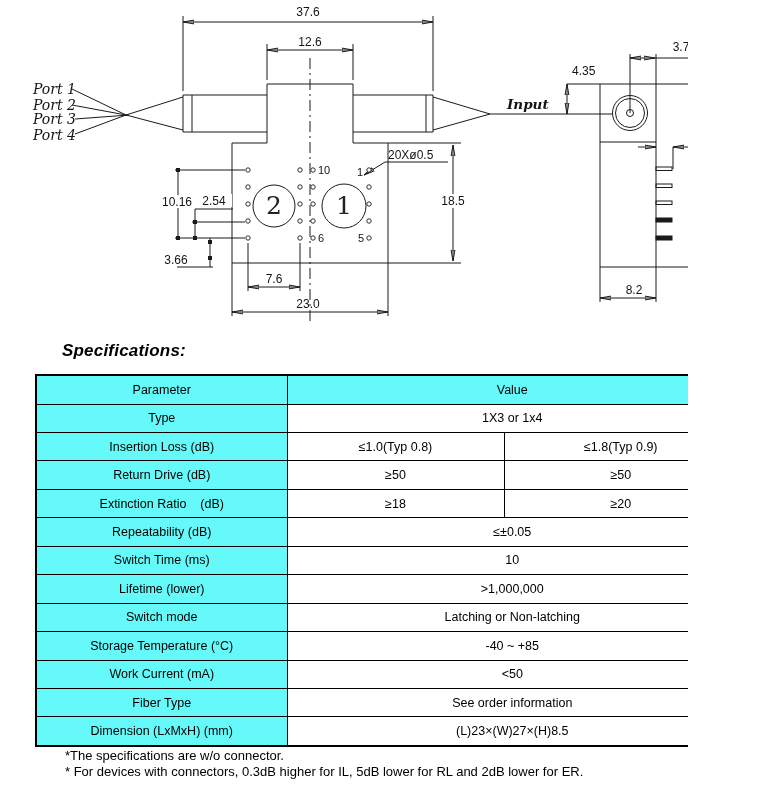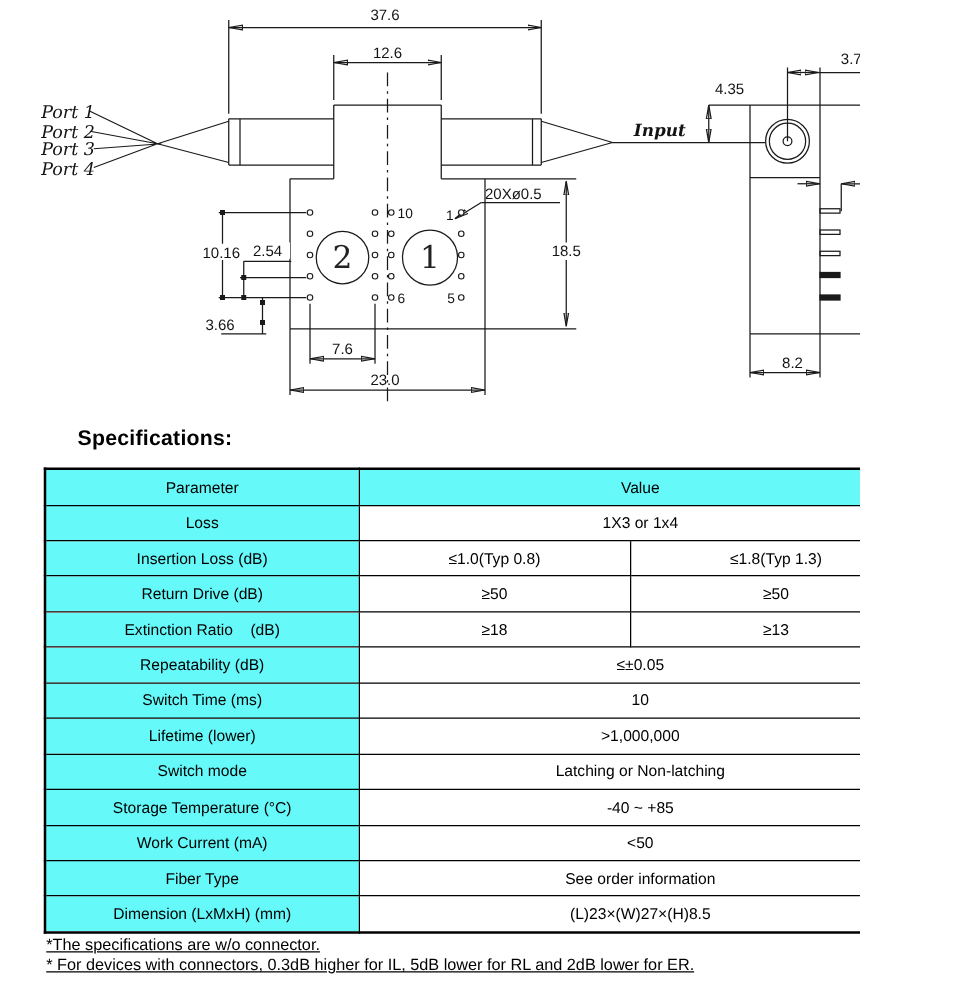--- a/index.html
+++ b/index.html
@@ -10,28 +10,28 @@
   svg rect.sqm{fill:var(--line,#1a1a1a);stroke:none;}
   svg rect.pinf{fill:var(--line,#1a1a1a);stroke:var(--line,#1a1a1a);}
   svg rect.tbg{fill:#fff;stroke:none;}
   svg circle.pinhole{fill:#fff;stroke-width:0.9;}
   .dt{font:12px "Liberation Sans",sans-serif;fill:#141414;stroke:none;}
   .dts{font:11px "Liberation Sans",sans-serif;fill:#141414;stroke:none;}
   .scriptt{font:italic 14px "DejaVu Serif",serif;fill:#141414;stroke:none;}
   .inputt{font:italic 600 13.5px "DejaVu Serif",serif;fill:#141414;stroke:none;}
   .bignum{font:25px "DejaVu Serif",serif;fill:#222;stroke:none;}
   .cl{stroke-dasharray:11,4,2,4;}
-  .spec-title{position:absolute;left:62px;top:341px;font-size:17px;font-weight:bold;letter-spacing:.2px;}
+  .spec-title{position:absolute;left:62px;top:341px;font-size:17px;font-weight:bold;letter-spacing:.2px;font-style:italic;}
   table.spec{position:absolute;left:35px;top:374px;width:702px;height:373px;
              border-collapse:collapse;table-layout:fixed;border:2px solid #000;
              font-size:12.5px;text-align:center;}
   table.spec td{border:1px solid #000;padding:0 2px;height:21px;white-space:nowrap;
                 overflow:hidden;vertical-align:middle;}
   table.spec td.c{background:var(--table_accent,#66F9F9);}
-  .notes{position:absolute;left:37px;top:748px;font-size:13px;line-height:16.2px;text-decoration:underline;}
+  .notes{position:absolute;left:65px;top:748px;font-size:13px;line-height:16.2px;}
 </style>
 </head>
 <body>
 
 <div class="page">
 
   <svg width="771" height="336" viewBox="0 0 771 336">
     <defs>
       <marker id="arr" markerUnits="userSpaceOnUse" markerWidth="12" markerHeight="9" refX="11" refY="4.5" orient="auto-start-reverse">
         <path d="M0,2.6 L11,4.5 L0,6.4 Z" fill="#1a1a1a" stroke="none"></path>
@@ -176,37 +176,37 @@
         <col style="width:251px">
         <col style="width:217px">
         <col style="width:234px">
       </colgroup>
     <tbody>
         <tr>
       <td class="c">Parameter</td>
       <td class="c" colspan="2">Value</td>
     </tr>
     <tr>
-      <td class="c">Loss</td>
+      <td class="c">Type</td>
       <td colspan="2">1X3 or 1x4</td>
     </tr>
     <tr>
       <td class="c">Insertion Loss (dB)</td>
       <td>≤1.0(Typ 0.8)</td>
-      <td>≤1.8(Typ 1.3)</td>
+      <td>≤1.8(Typ 0.9)</td>
     </tr>
     <tr>
       <td class="c">Return Drive (dB)</td>
       <td>≥50</td>
       <td>≥50</td>
     </tr>
     <tr>
       <td class="c">Extinction Ratio&nbsp;&nbsp;&nbsp;&nbsp;(dB)</td>
       <td>≥18</td>
-      <td>≥13</td>
+      <td>≥20</td>
     </tr>
     <tr>
       <td class="c">Repeatability (dB)</td>
       <td colspan="2">≤±0.05</td>
     </tr>
     <tr>
       <td class="c">Switch Time (ms)</td>
       <td colspan="2">10</td>
     </tr>
     <tr>

